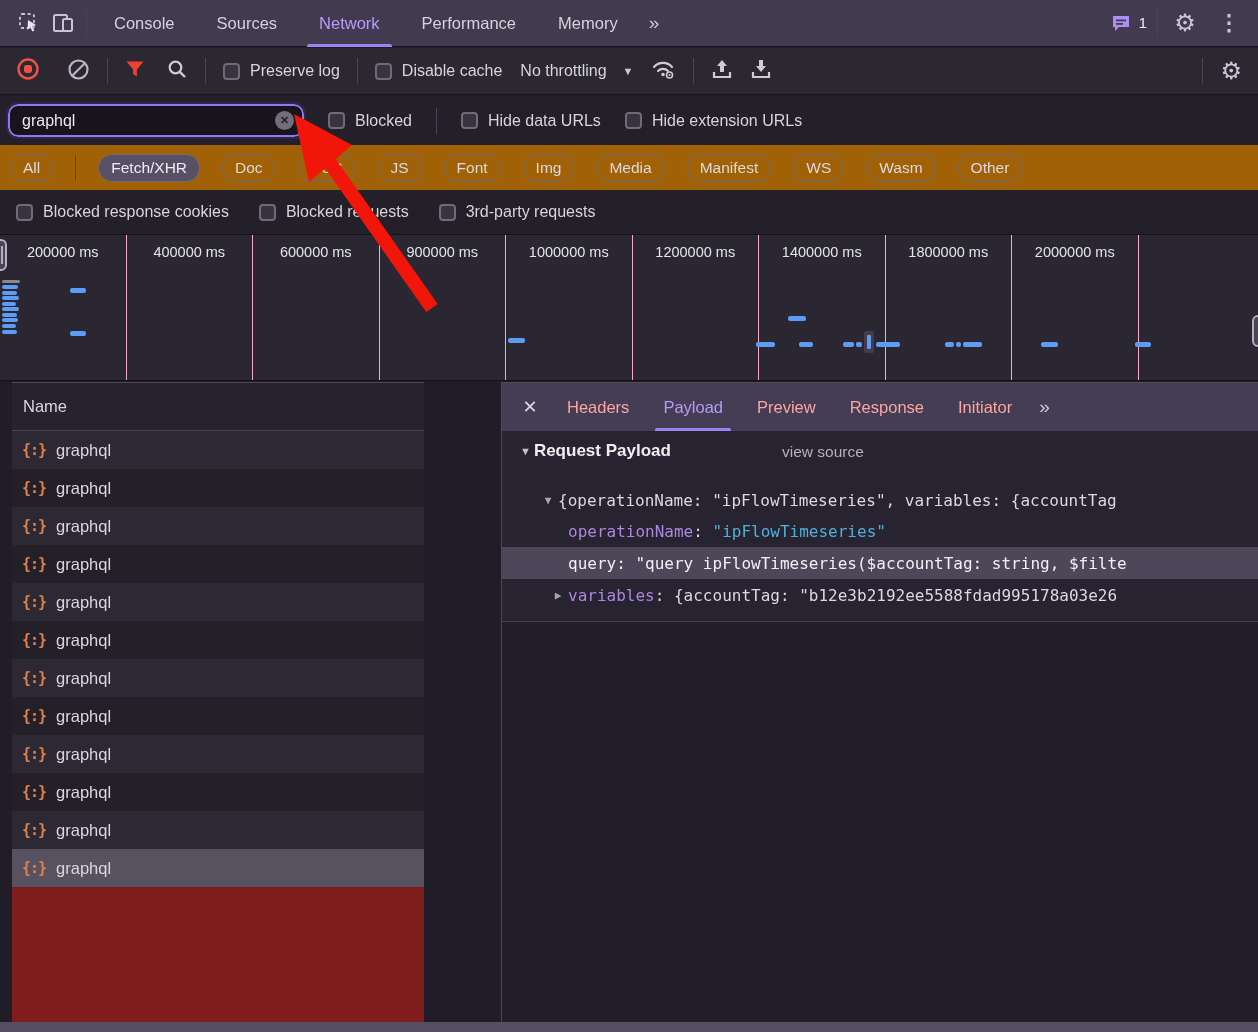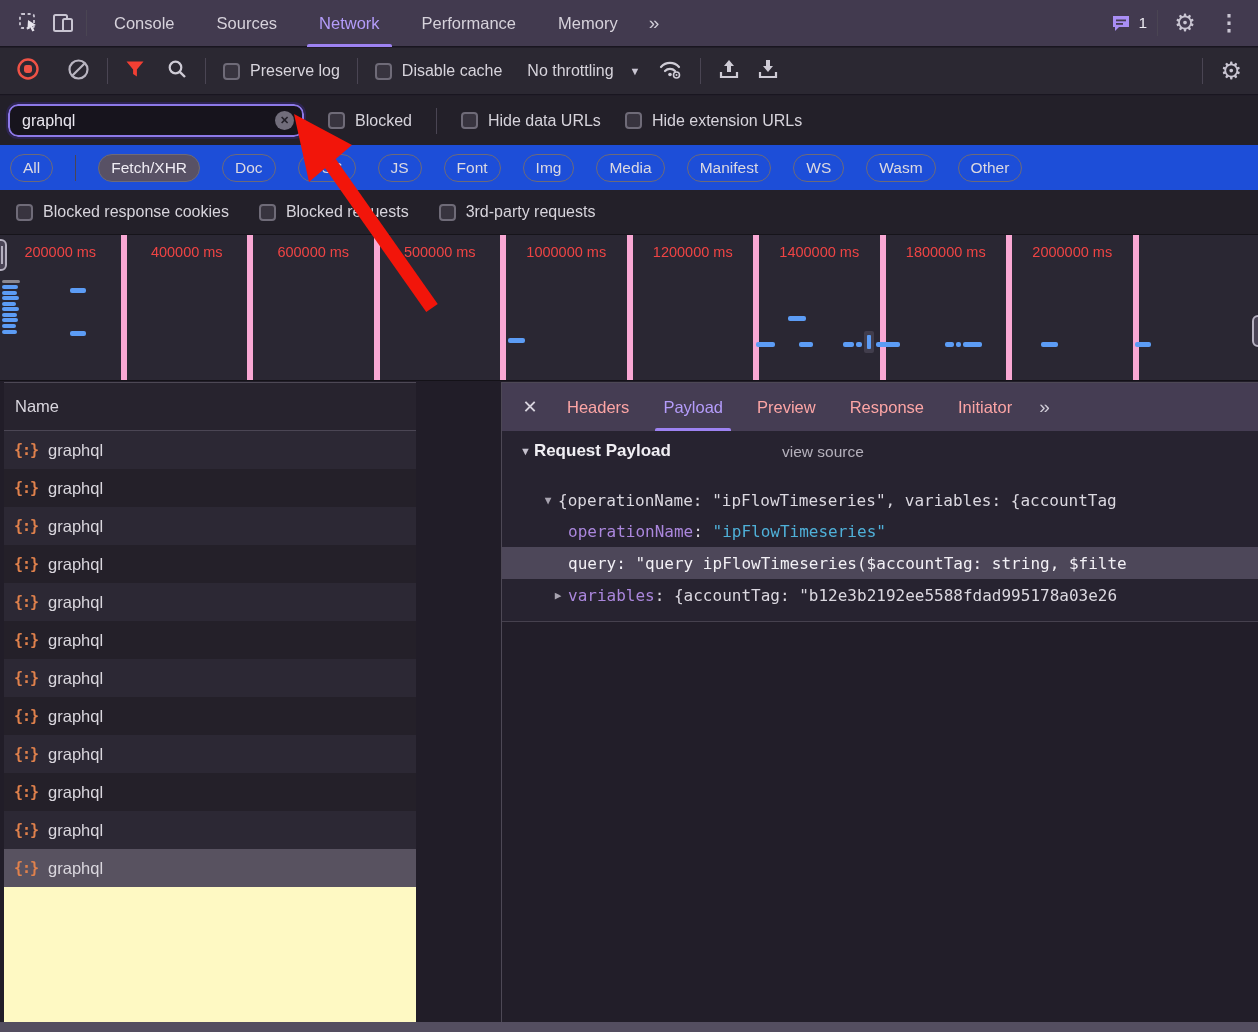--- a/index.html
+++ b/index.html
@@ -30,41 +30,41 @@
   
   .filterrow{position:absolute;top:96px;left:0;right:0;height:49px;background:#232029;
              display:flex;align-items:center;padding:0 8px;gap:24px;box-sizing:border-box}
   .filter-input{width:296px;height:33px;background:#17141d;border:2px solid #8d79e8;border-radius:10px;
                 display:flex;align-items:center;padding:0 8px 0 12px;box-sizing:border-box;outline:2px solid #2d2450;outline-offset:0px}
   .filter-input .val{flex:1;font-size:16px;color:#eae7ef}
   .clear-x{width:19px;height:19px;border-radius:50%;background:#716d7b;color:#232029;font-size:11px;font-weight:bold;
            display:flex;align-items:center;justify-content:center}
 
   
-  .chiprow{position:absolute;top:145px;left:0;right:0;height:45px;background:#1d4ed8;
+  .chiprow{position:absolute;top:145px;left:0;right:0;height:45px;background:#a16207;
            display:flex;align-items:center;padding:0 10px;gap:22px;box-sizing:border-box}
   .chip{border:1.5px solid #6e6a78;border-radius:15px;padding:4px 12px;font-size:15.5px;color:#dcd9e1;white-space:nowrap}
   .chip.active{background:#585165;color:#efecf3}
 
   
   .blockedrow{position:absolute;top:190px;left:0;right:0;height:44px;background:#232029;
               display:flex;align-items:center;padding:0 16px;gap:30px;box-sizing:border-box}
 
   
   .timeline{position:absolute;top:234px;left:0;right:0;height:147px;background:#2a2733;
             border-top:1px solid #16141a;border-bottom:1px solid #141218;box-sizing:border-box;overflow:hidden}
   .tl-cols{display:flex;height:100%}
-  .tl-col{width:126.5px;flex:0 0 auto;border-right:6px solid #f9a8d4;box-sizing:border-box;
-          font-size:14.5px;color:#ef4444;text-align:center;padding-top:9px}
+  .tl-col{width:126.5px;flex:0 0 auto;border-right:1px solid #f9a8d4;box-sizing:border-box;
+          font-size:14.5px;color:#e5e5e5;text-align:center;padding-top:9px}
   .tl-bar{position:absolute;border-radius:2px}
   .tl-handle{position:absolute;width:12px;height:32px;border:2px solid #b5b0c0;border-radius:6px;background:#4a4456;box-sizing:border-box}
   .tl-handle::after{content:"";position:absolute;left:50%;top:5px;bottom:5px;width:2px;background:#b5b0c0}
 
   
-  .names{position:absolute;top:382px;left:4px;width:412px;bottom:10px;background:#fef9c3;border-top:1px solid #4d4855;box-sizing:border-box}
+  .names{position:absolute;top:382px;left:12px;width:412px;bottom:10px;background:#7f1d1d;border-top:1px solid #4d4855;box-sizing:border-box}
   .names-header{height:48px;display:flex;align-items:center;padding-left:11px;font-size:16.5px;color:#d9d6de;
                 background:#27232e;border-bottom:1px solid #4b4654;box-sizing:border-box}
   .req-row{height:38px;display:flex;align-items:center;padding-left:10px;gap:10px;font-size:16.5px;color:#dad7de}
   .req-row.odd{background:#242029}
   .req-row.even{background:#2c2834}
   .req-row.selected{background:#585260}
   .jsonicon{font-family:"DejaVu Sans Mono",monospace;color:#e0814c;font-size:15px;font-weight:bold;letter-spacing:-1px}
 
   .detail{position:absolute;top:382px;left:501px;right:0;bottom:10px;background:#272330;
           border-top:1px solid #4d4855;border-left:1px solid #4d4855;box-sizing:border-box;overflow:hidden}
@@ -160,21 +160,21 @@
     <div class="vdiv"></div>
     <div class="cb-item">
       <span class="cb"></span>
       <span>Preserve log</span>
     </div>
     <div class="vdiv"></div>
     <div class="cb-item">
       <span class="cb"></span>
       <span>Disable cache</span>
     </div>
-    <div class="throttle" style="margin-left:8px">
+    <div class="throttle" style="margin-left:1px">
       <span>No throttling</span>
       <span class="caret">▼</span>
     </div>
     <div class="icon-btn">
       <svg width="26" height="22" viewBox="0 0 26 22">
         <path d="M4 9 a12 12 0 0 1 18 0" fill="none" stroke="#cfccd6" stroke-width="2.2" stroke-linecap="round"></path>
         <path d="M8 13 a7 7 0 0 1 10 0" fill="none" stroke="#cfccd6" stroke-width="2.2" stroke-linecap="round"></path>
         <circle cx="13" cy="16.5" r="1.8" fill="#cfccd6"></circle>
         <circle cx="19.5" cy="17" r="3" fill="none" stroke="#cfccd6" stroke-width="1.6"></circle>
         <circle cx="19.5" cy="17" r="1" fill="#cfccd6"></circle>
@@ -246,21 +246,21 @@
         <span class="cb"></span>
         <span>3rd-party requests</span>
       </div>
     </div>
 
   <div class="timeline">
     <div class="tl-cols" id="tlCols">
         <div class="tl-col">200000 ms</div>
         <div class="tl-col">400000 ms</div>
         <div class="tl-col">600000 ms</div>
-        <div class="tl-col">500000 ms</div>
+        <div class="tl-col">900000 ms</div>
         <div class="tl-col">1000000 ms</div>
         <div class="tl-col">1200000 ms</div>
         <div class="tl-col">1400000 ms</div>
         <div class="tl-col">1800000 ms</div>
         <div class="tl-col">2000000 ms</div>
       </div>
     <div id="tlBars">
         <div class="tl-bar" style="left: 2px; top: 45px; width: 18px; height: 3px; background: rgb(138, 135, 144);"></div>
         <div class="tl-bar" style="left: 2px; top: 50px; width: 16px; height: 4px; background: rgb(92, 156, 245);"></div>
         <div class="tl-bar" style="left: 2px; top: 56px; width: 15px; height: 4px; background: rgb(92, 156, 245);"></div>

